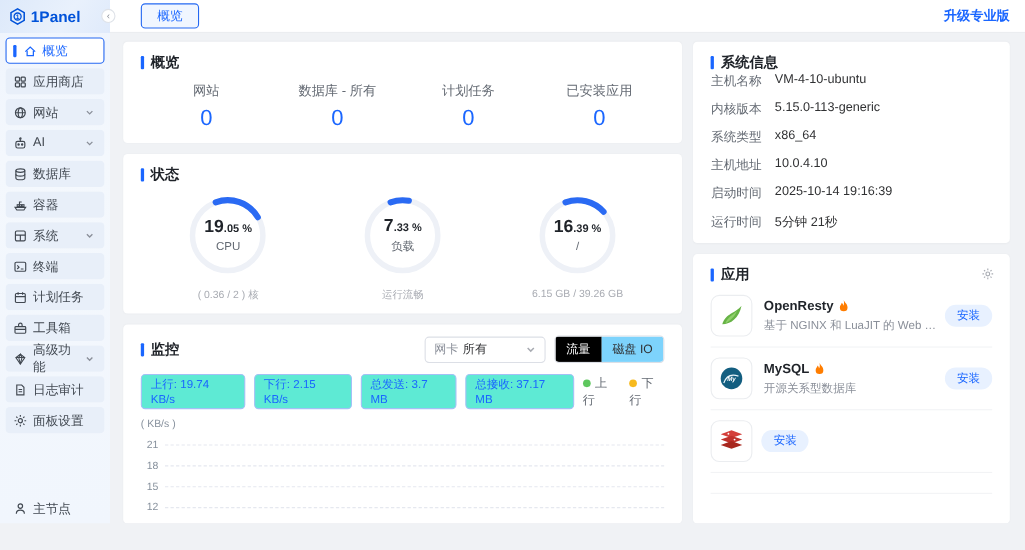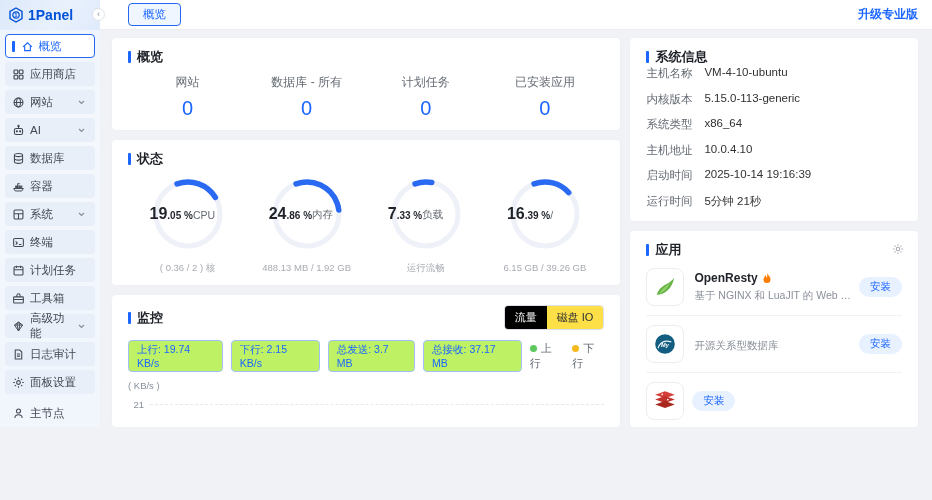--- a/index.html
+++ b/index.html
@@ -1,18 +1,18 @@
 <!DOCTYPE html>
 <html><head>
 <meta charset="utf-8">
 <style>
   * { margin:0; padding:0; box-sizing:border-box; }
   html,body { width:932px; height:500px; overflow:hidden; }
   body { font-family:"Liberation Sans","DejaVu Sans",sans-serif; color:#1f2329; background:#f0f2f5; }
-  .app { width:932px; height:427px; display:flex; position:relative; overflow:hidden; }
+  .app { width:932px; height:476px; display:flex; position:relative; overflow:hidden; }
 
   
   .left-col { width:100px; flex:0 0 100px; display:flex; flex-direction:column; background:linear-gradient(180deg,#eef4fd 0%,#f4f8fd 30%,#f1f6fd 100%); }
   .logo-area { height:30px; flex:0 0 30px; display:flex; align-items:center; padding-left:8px; gap:4px;
                background:linear-gradient(120deg,#dde9fa 0%,#e9f1fc 60%,#dfeafb 100%); }
   .logo-text { color:#0052d9; font-weight:bold; font-size:14px; letter-spacing:0; }
   .collapse-btn { position:absolute; left:92px; top:8px; width:13px; height:13px; border-radius:50%;
                   background:#fff; border:1px solid #dee2e8; color:#8a8f99; font-size:9px; line-height:11px;
                   text-align:center; z-index:5; cursor:pointer; }
   .menu { flex:1; padding:4px 5px; overflow:hidden; }
@@ -43,40 +43,40 @@
   
   .stats { display:flex; margin-top:8px; }
   .stat { flex:1; text-align:center; }
   .stat-label { font-size:12px; color:#646a73; }
   .stat-value { font-size:20px; color:#1a66ff; margin-top:6px; cursor:pointer; }
 
   
   .gauges { display:flex; margin-top:8px; }
   .gauge { flex:1; display:flex; flex-direction:column; align-items:center; }
   .gauge-wrap { position:relative; width:76px; height:76px; }
-  .gauge-txt { position:absolute; inset:0; display:flex; align-items:center; }
+  .gauge-txt { position:absolute; inset:0; display:flex; flex-direction:column; align-items:center; justify-content:center; }
   .g-num { font-weight:bold; color:#1f2329; font-size:16px; }
   .g-num small { font-size:10px; font-weight:bold; }
   .g-label { font-size:10.5px; color:#646a73; margin-top:2px; }
   .g-caption { font-size:9.5px; color:#a8abb2; margin-top:10px; }
 
   
   .card-monitor { flex:1; overflow:hidden; margin-bottom:0; display:flex; flex-direction:column; }
   .mon-head { display:flex; align-items:center; }
   .mon-controls { margin-left:auto; display:flex; align-items:center; gap:8px; }
   .select { width:110px; height:24px; border:1px solid #dcdfe6; border-radius:4px; background:#fff;
             display:flex; align-items:center; padding:0 8px; font-size:11px; cursor:pointer; }
   .select .pre { color:#8a8f99; margin-right:4px; }
   .select .val { color:#303133; }
   .select .chev { margin-left:auto; color:#a8abb2; }
   .btn-group { display:flex; border:1px solid #dcdfe6; border-radius:4px; overflow:hidden; }
-  .btn-seg { font-size:11px; padding:4px 10px; background:#fde047; color:#303133; cursor:pointer; }
+  .btn-seg { font-size:11px; padding:4px 10px; background:#7dd3fc; color:#303133; cursor:pointer; }
   .btn-seg.active { background:#000000; color:#fff; }
   .chips { display:flex; gap:8px; margin-top:10px; align-items:center; }
-  .chip { border:1px solid #a3c0f5; color:#1a66ff; font-size:10.5px; padding:2px 8px; border-radius:4px; background:#bef264; }
+  .chip { border:1px solid #a3c0f5; color:#1a66ff; font-size:10.5px; padding:2px 8px; border-radius:4px; background:#5eead4; }
   .legend { margin-left:auto; display:flex; gap:10px; font-size:11px; color:#646a73; align-items:flex-start; }
   .dot { display:inline-block; width:7px; height:7px; border-radius:50%; margin-right:4px; }
   .dot-up { background:#5ec75e; }
   .dot-down { background:#f7ba1e; }
   .chart { margin-top:8px; flex:1; overflow:hidden; }
   .ylab { font-size:9.5px; color:#86909c; margin-bottom:4px; }
   .grow { display:flex; align-items:center; height:19px; }
   .tick { width:22px; text-align:right; font-size:9.5px; color:#86909c; padding-right:6px; }
   .gline { flex:1; border-top:1px dashed #e5e8ef; }
 
@@ -313,33 +313,20 @@
                   <circle cx="38" cy="38" r="32" fill="none" stroke="#2a6af3" stroke-width="5.5" stroke-linecap="round" pathLength="100" transform="rotate(-110 38 38)" stroke-dasharray="21.9075 78.0925"></circle>
                 </svg>
                 <div class="gauge-txt">
                   <div class="g-num"><span>19</span><small><span>.05</span> <span>%</span></small></div>
                   <div class="g-label">CPU</div>
                 </div>
               </div>
               <div class="g-caption">( 0.36 / 2 ) 核</div>
             </div>
 
-            <div class="gauge">
-              <div class="gauge-wrap">
-                <svg width="76" height="76" viewBox="0 0 76 76">
-                  <circle cx="38" cy="38" r="32" fill="none" stroke="#eef1f7" stroke-width="5"></circle>
-                  <circle cx="38" cy="38" r="32" fill="none" stroke="#2a6af3" stroke-width="5.5" stroke-linecap="round" pathLength="100" transform="rotate(-110 38 38)" stroke-dasharray="28.589 71.411"></circle>
-                </svg>
-                <div class="gauge-txt">
-                  <div class="g-num"><span>24</span><small><span>.86</span> <span>%</span></small></div>
-                  <div class="g-label">内存</div>
-                </div>
-              </div>
-              <div class="g-caption">488.13 MB / 1.92 GB</div>
-            </div>
 
             <div class="gauge">
               <div class="gauge-wrap">
                 <svg width="76" height="76" viewBox="0 0 76 76">
                   <circle cx="38" cy="38" r="32" fill="none" stroke="#eef1f7" stroke-width="5"></circle>
                   <circle cx="38" cy="38" r="32" fill="none" stroke="#2a6af3" stroke-width="5.5" stroke-linecap="round" pathLength="100" transform="rotate(-110 38 38)" stroke-dasharray="8.429499999999999 91.5705"></circle>
                 </svg>
                 <div class="gauge-txt">
                   <div class="g-num"><span>7</span><small><span>.33</span> <span>%</span></small></div>
                   <div class="g-label">负载</div>
@@ -365,20 +352,27 @@
           </div>
         </div>
 
         <div class="card card-monitor">
           <div class="mon-head">
             <div class="sec-head">
               <span class="sec-bar"></span>
               <span>监控</span>
             </div>
             <div class="mon-controls">
+              <div class="select">
+                <span class="pre">网卡</span>
+                <span class="val">所有</span>
+                <svg class="chev" width="9" height="9" viewBox="0 0 8 8" fill="none" stroke="currentColor" stroke-width="1.2">
+                    <path d="M1.5 3l2.5 2.5L6.5 3"></path>
+                  </svg>
+              </div>
               <div class="btn-group">
                 <span class="btn-seg active">流量</span>
                 <span class="btn-seg">磁盘 IO</span>
               </div>
             </div>
           </div>
 
           <div class="chips">
             <span class="chip">上行: 19.74 KB/s</span>
             <span class="chip">下行: 2.15 KB/s</span>
@@ -479,20 +473,26 @@
 
           <div class="app-row">
             <div class="app-icon">
               <svg width="28" height="28" viewBox="0 0 40 40">
                   <circle cx="20" cy="20" r="14" fill="#135e80"></circle>
                   <path d="M10 26c3-9 10-12 19-9" stroke="#e8f4fa" stroke-width="1.6" fill="none"></path>
                   <text x="20" y="24" font-size="8" fill="#fff" text-anchor="middle" font-style="italic" font-weight="bold">My</text>
                 </svg>
             </div>
             <div class="app-mid">
+              <div class="app-name">
+                  <span>MySQL</span>
+                <svg width="10" height="12" viewBox="0 0 10 12">
+                    <path d="M5 0.5C5.5 3 8.5 4 8.5 7.5A3.5 3.5 0 0 1 1.5 7.5C1.5 5.5 3 4.8 3.2 3.2 4.2 4 4.6 4.8 4.5 6 5.6 4.8 5.3 2.5 5 0.5Z" fill="#ff7d00"></path>
+                  </svg>
+              </div>
               <div class="app-desc">开源关系型数据库</div>
             </div>
             <button class="install-btn">安装</button>
           </div>
 
           <div class="app-row">
             <div class="app-icon">
               <svg width="28" height="28" viewBox="0 0 40 40">
                 <path d="M20 6 L34 11 20 16 6 11 Z" fill="#d43f3a"></path>
                 <path d="M20 13 L34 18 20 23 6 18 Z" fill="#c0322c"></path>

